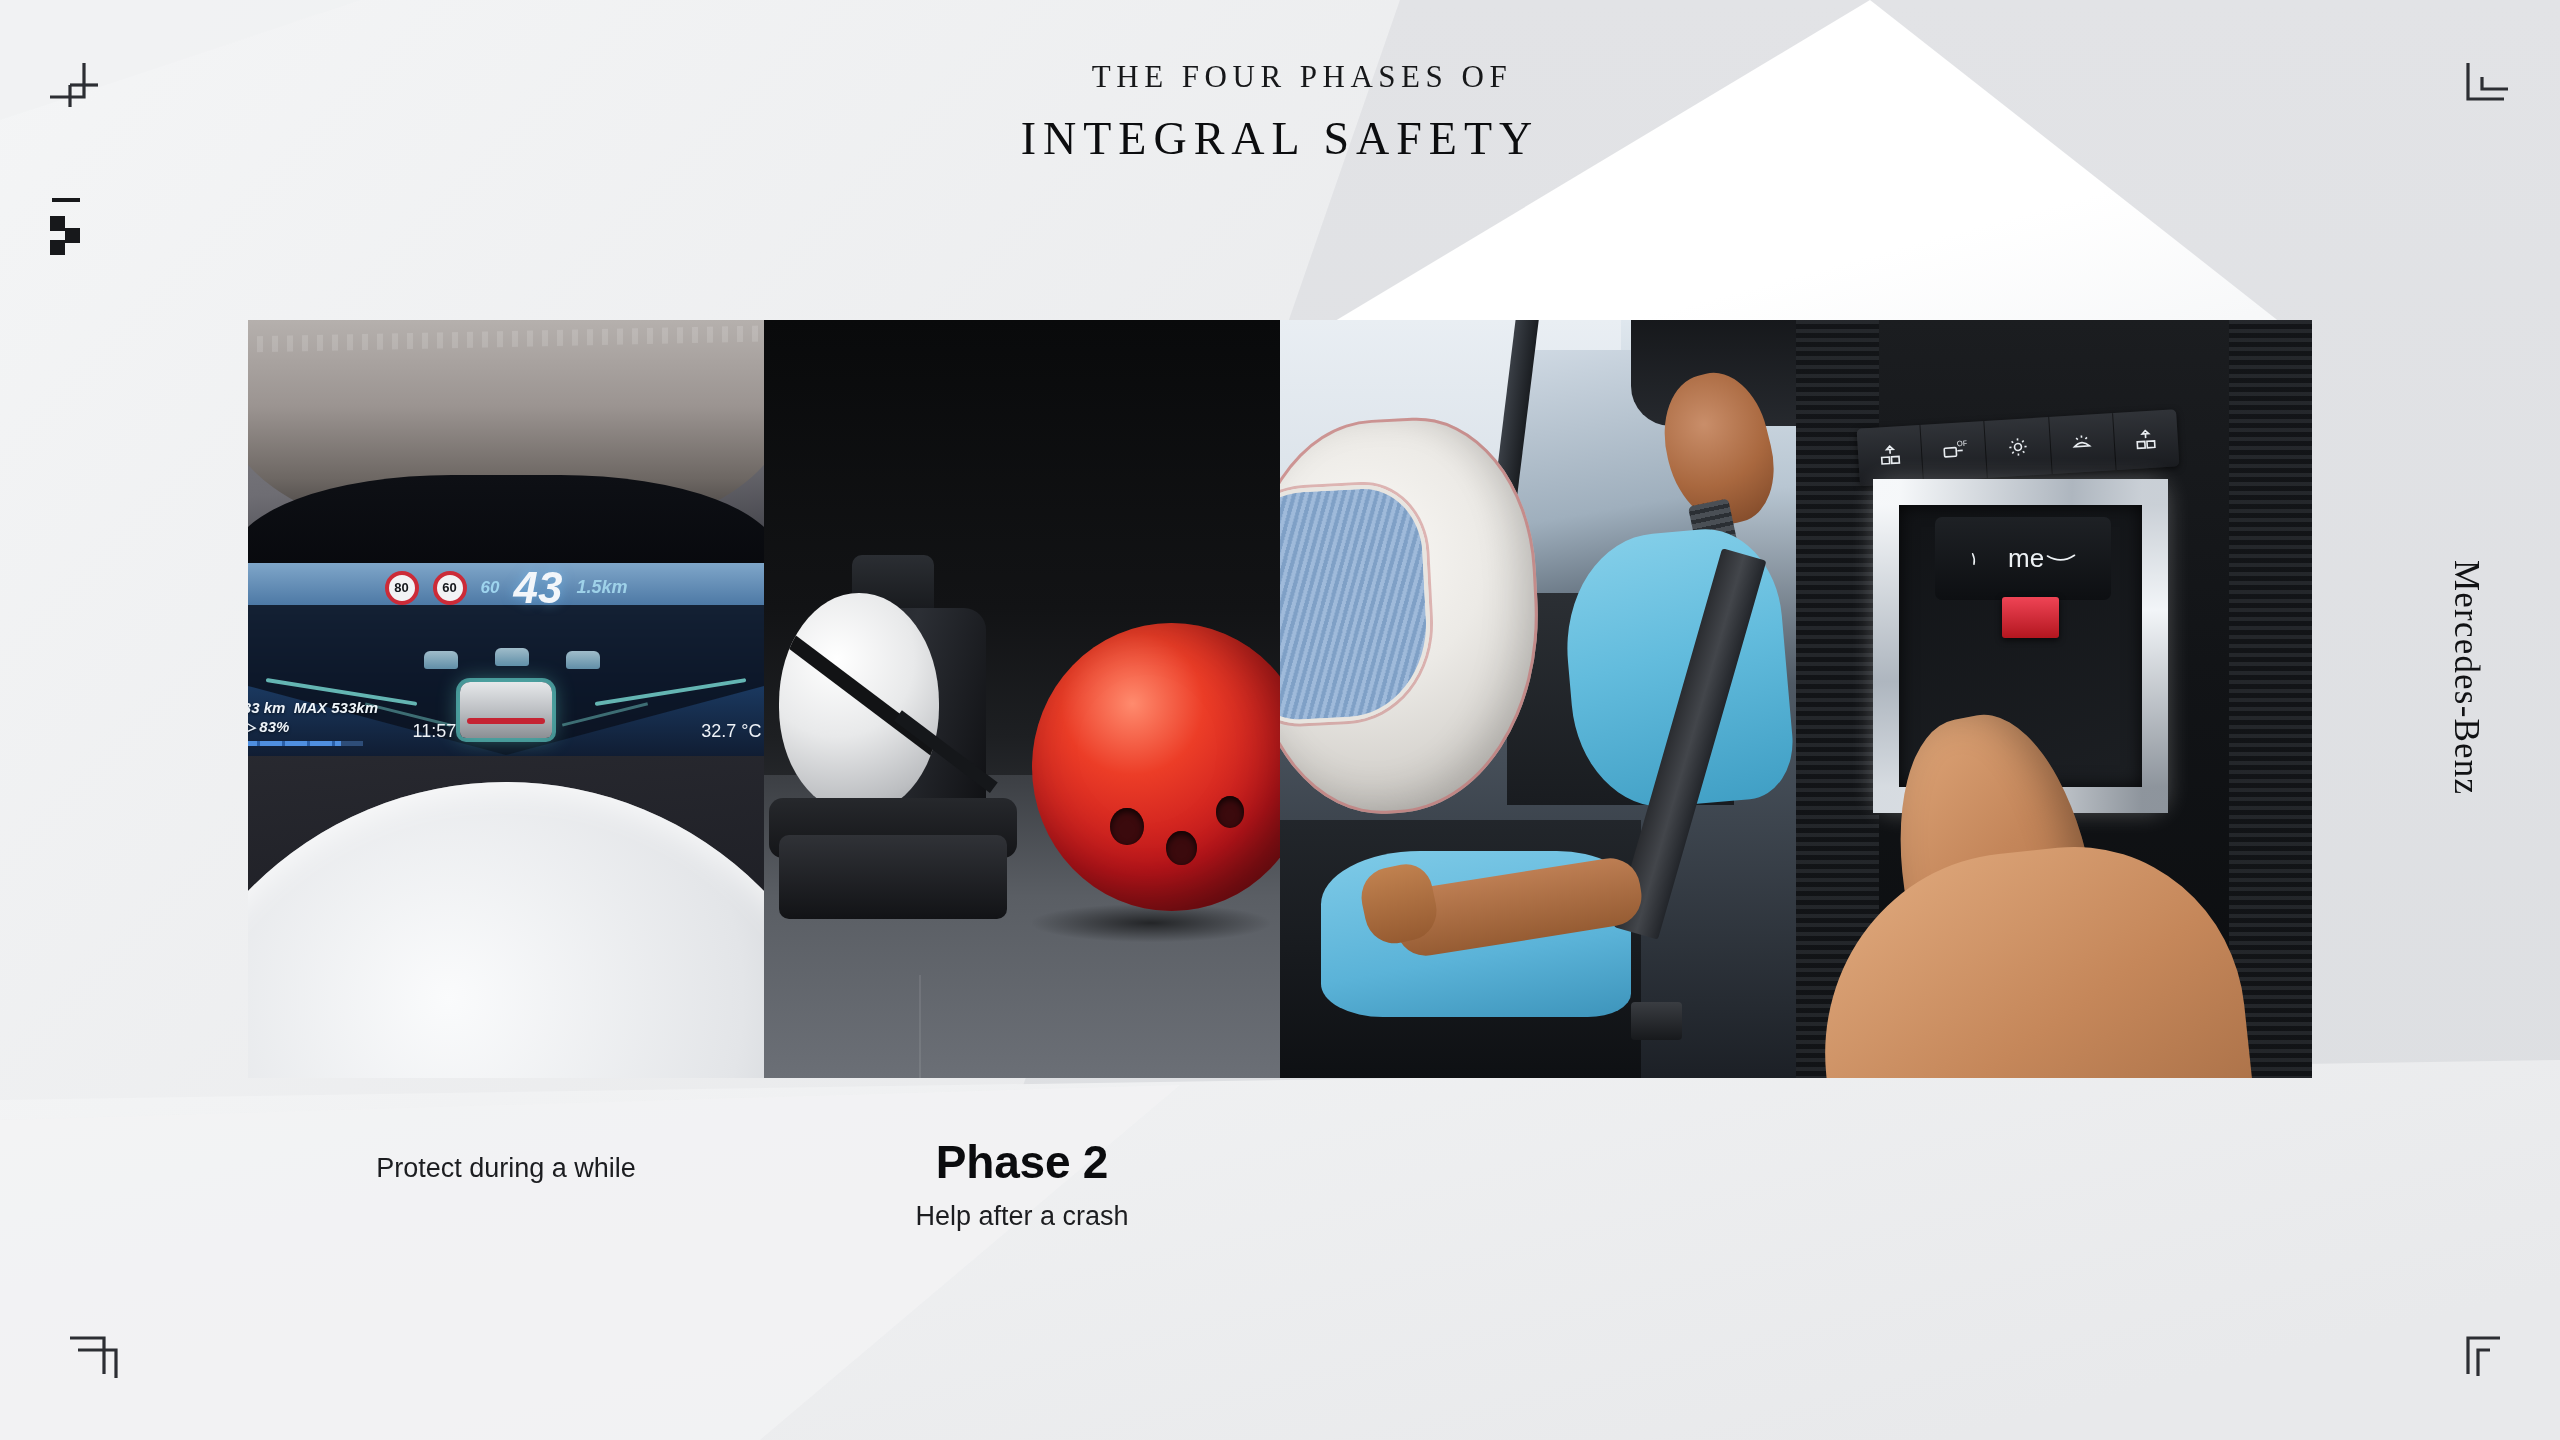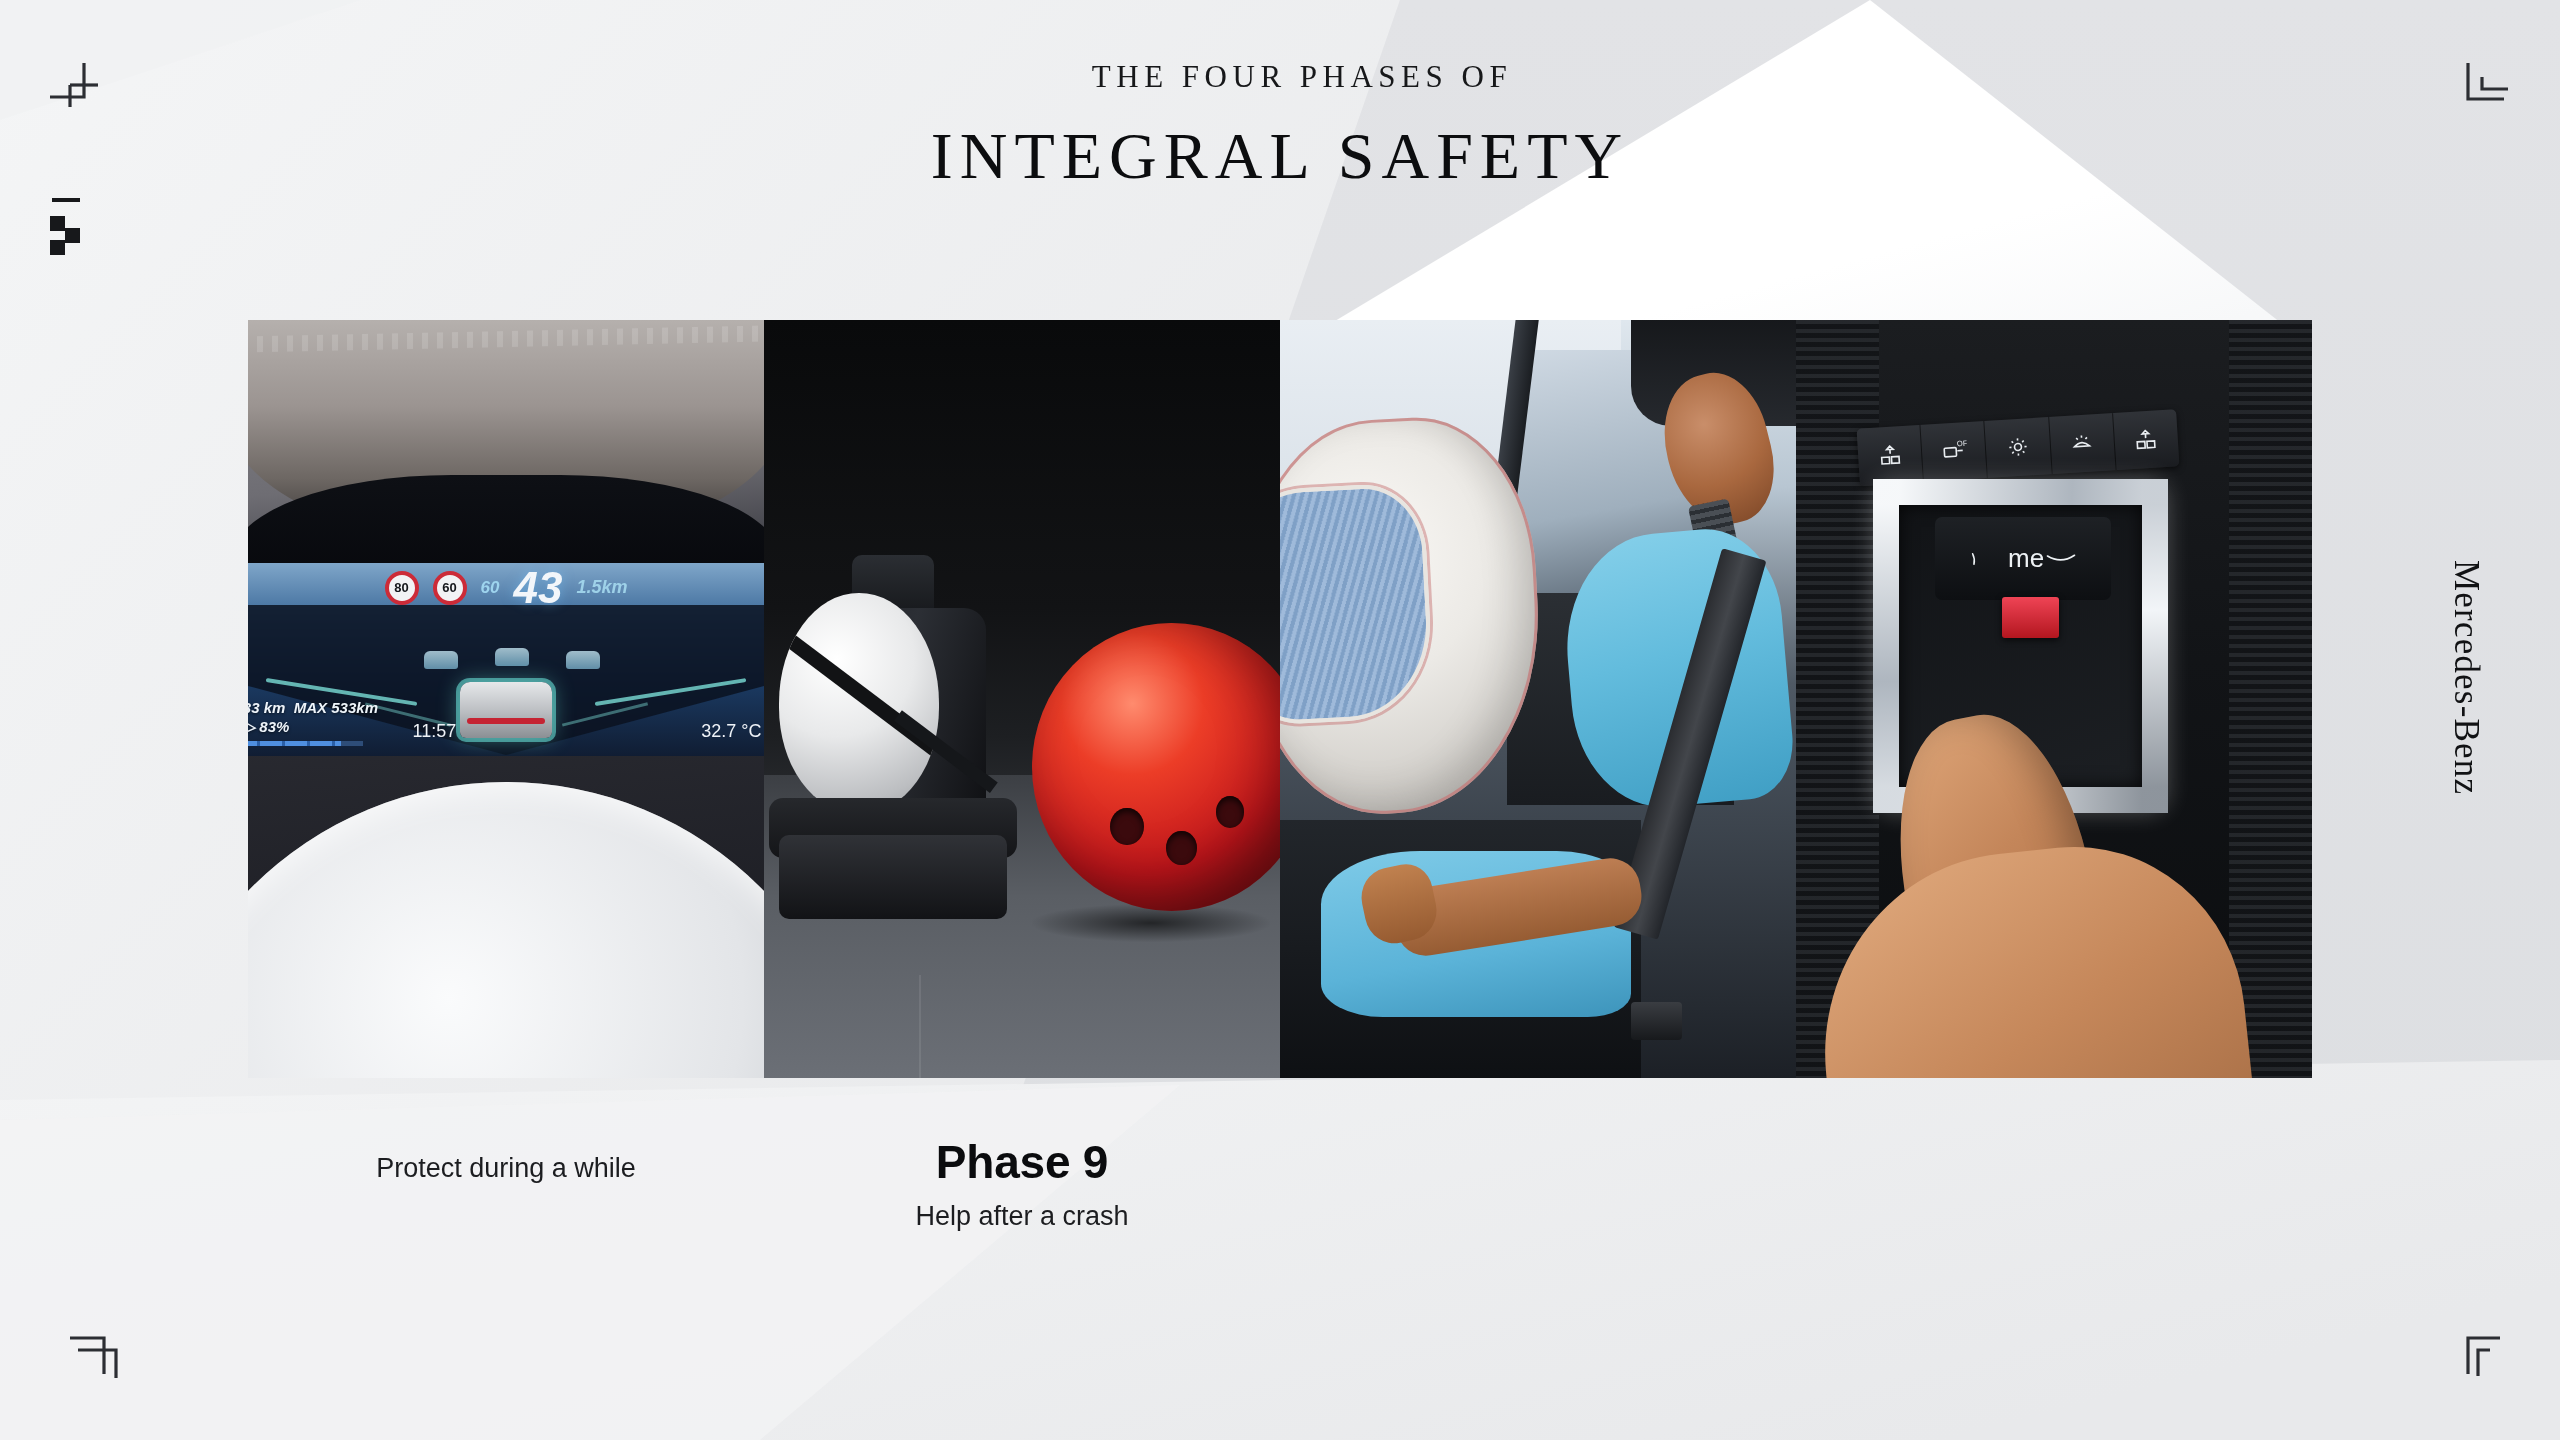--- a/index.html
+++ b/index.html
@@ -35,22 +35,22 @@
     position:absolute; left:0; top:60px; width:2560px;
     text-align:center; z-index:5;
   }
   #eyebrow {
     font-family:"Liberation Serif", serif;
     font-size:31px; letter-spacing:5.5px; color:#17181a;
     font-weight:400; line-height:1.1;padding-left:44px;
   }
   #maintitle {
     font-family:"Liberation Serif", serif;
-    font-size:66px; letter-spacing:7px; color:#0c0d0f;
-    font-weight:400; margin-top:26px; line-height:1.1;
+    font-size:46px; letter-spacing:7px; color:#0c0d0f;
+    font-weight:400; margin-top:20px; line-height:1.1;
   }
 
   
   #brand {
     position:absolute; left:2436px; top:560px;
     width:300px; height:60px;
     transform:rotate(90deg); transform-origin:30px 30px;
     font-family:"Liberation Serif", serif;
     font-size:35px; letter-spacing:1.2px; color:#111214;
     white-space:nowrap; line-height:60px;
@@ -584,18 +584,18 @@
       </div>
     </div>
 
   </div>
 
   <div id="captions">
     <div class="cap">
       <div class="cap-sub">Protect during a while</div>
     </div>
     <div class="cap">
-      <div class="cap-title">Phase 9</div>
+      <div class="cap-title">Phase 2</div>
       <div class="cap-sub">Help after a crash</div>
     </div>
   </div>
 
 </div>
 
 </body></html>

